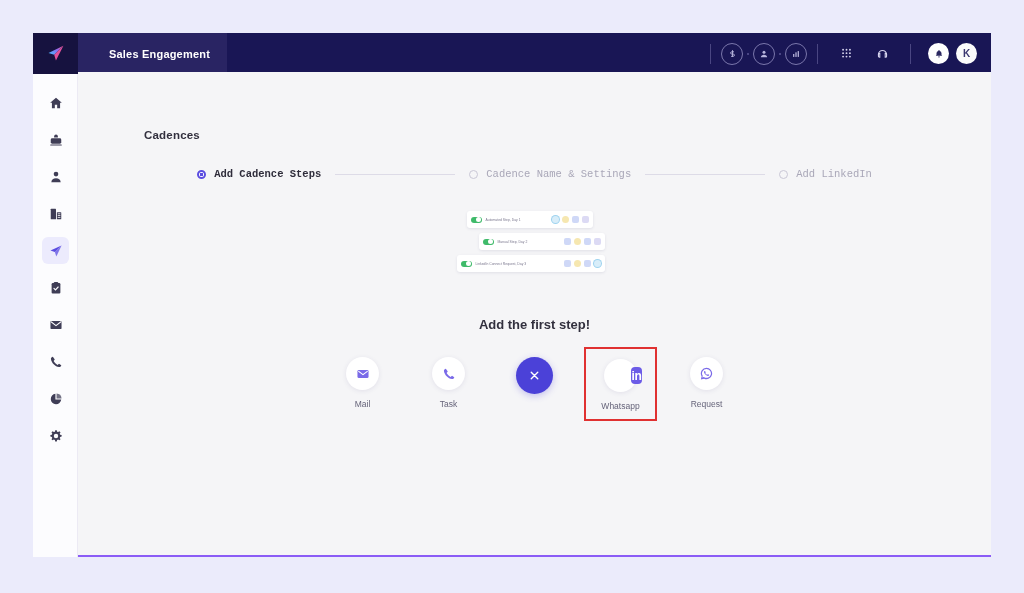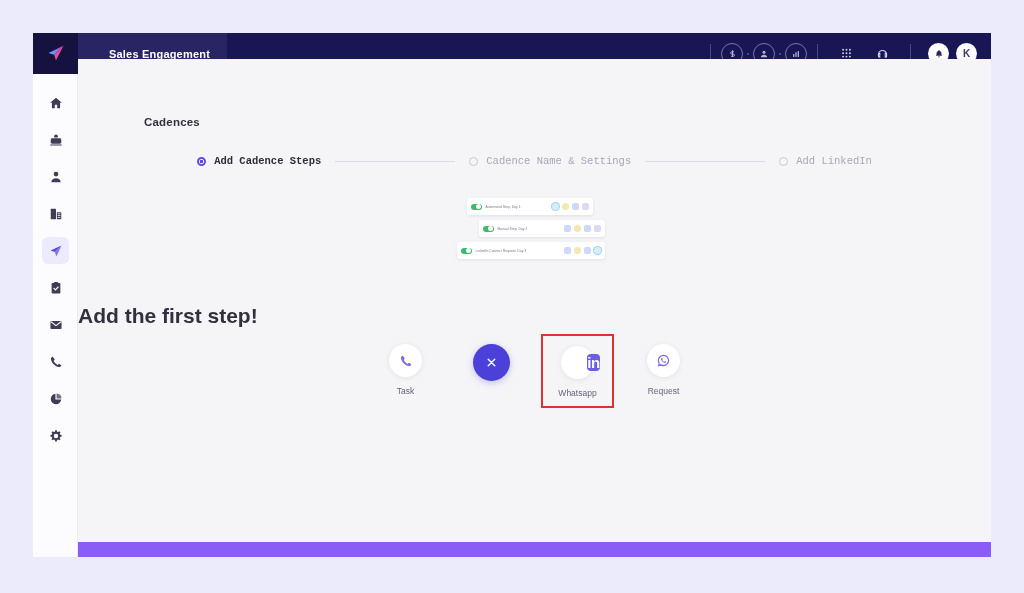--- a/index.html
+++ b/index.html
@@ -137,21 +137,21 @@
     color: #3f3d56;
   }
   .side-item.active .hit {
     background: #ecebfd;
     color: #5b4de0;
   }
 
   
   .content {
     position: absolute;
-    left: 45px; top: 26px;
+    left: 45px; top: 39px;
     width: 913px;
     height: 483px;
     background: #f5f5f7;
   }
   .page-title {
     position: absolute;
     left: 66px; top: 57px;
     font-size: 11.5px;
     font-weight: bold;
     color: #32303e;
@@ -264,22 +264,22 @@
     box-shadow: 0 0 0 1px #9ed3ef;
   }
   .ill-ic.y { background: #f6e7b0; border-radius: 50%; }
   .ill-ic.b { background: #cfd8f7; }
 
   
   .add-first {
     position: absolute;
     left: 0; top: 245px;
     width: 913px;
-    text-align: left;
-    font-size: 21px;
+    text-align: center;
+    font-size: 13px;
     font-weight: bold;
     color: #32303e;
   }
 
   
   .options {
     position: absolute;
     left: 0; top: 285px;
     width: 913px;
     display: flex;
@@ -321,21 +321,21 @@
   .opt.highlighted {
     outline: 2px solid #e03131;
     outline-offset: 8px;
     padding-top: 2px;
   }
   .li-badge {
     width: 17px; height: 17px;
     border-radius: 4px;
     background: #6c5ce7;
     color: #fff;
-    font-size: 15px;
+    font-size: 12px;
     font-weight: bold;
     display: flex;
     align-items: center;
     justify-content: center;
     letter-spacing: -0.3px;
     margin-left: 32px;
   }
 </style>
 </head>
 <body>
@@ -577,20 +577,29 @@
           </span>
         </div>
 
       </div>
     </div>
 
     <div class="add-first">Add the first step!</div>
 
     <div class="options">
 
+      <div class="opt">
+        <div class="opt-circle">
+          <svg width="14" height="14" viewBox="0 0 24 24" fill="#7a6ae8">
+            <rect x="2.5" y="5" width="19" height="14" rx="2.3"></rect>
+            <path d="M4 7 L12 13 L20 7" stroke="#ffffff" stroke-width="1.9" fill="none"></path>
+          </svg>
+        </div>
+        <div class="opt-label">Mail</div>
+      </div>
 
 
       <div class="opt">
         <div class="opt-circle">
           <svg width="14" height="14" viewBox="0 0 24 24" fill="#7a6ae8">
             <path d="M6.6 3 C5 3 3 5 3.3 6.8 C4.3 13.6 10.4 19.7 17.2 20.7 C19 21 21 19 21 17.4 l-3.8-2.3 l-2.6 2 a15 15 0 0 1 -6.7-6.7 l2-2.6 z"></path>
           </svg>
         </div>
         <div class="opt-label">Task</div>
       </div>

